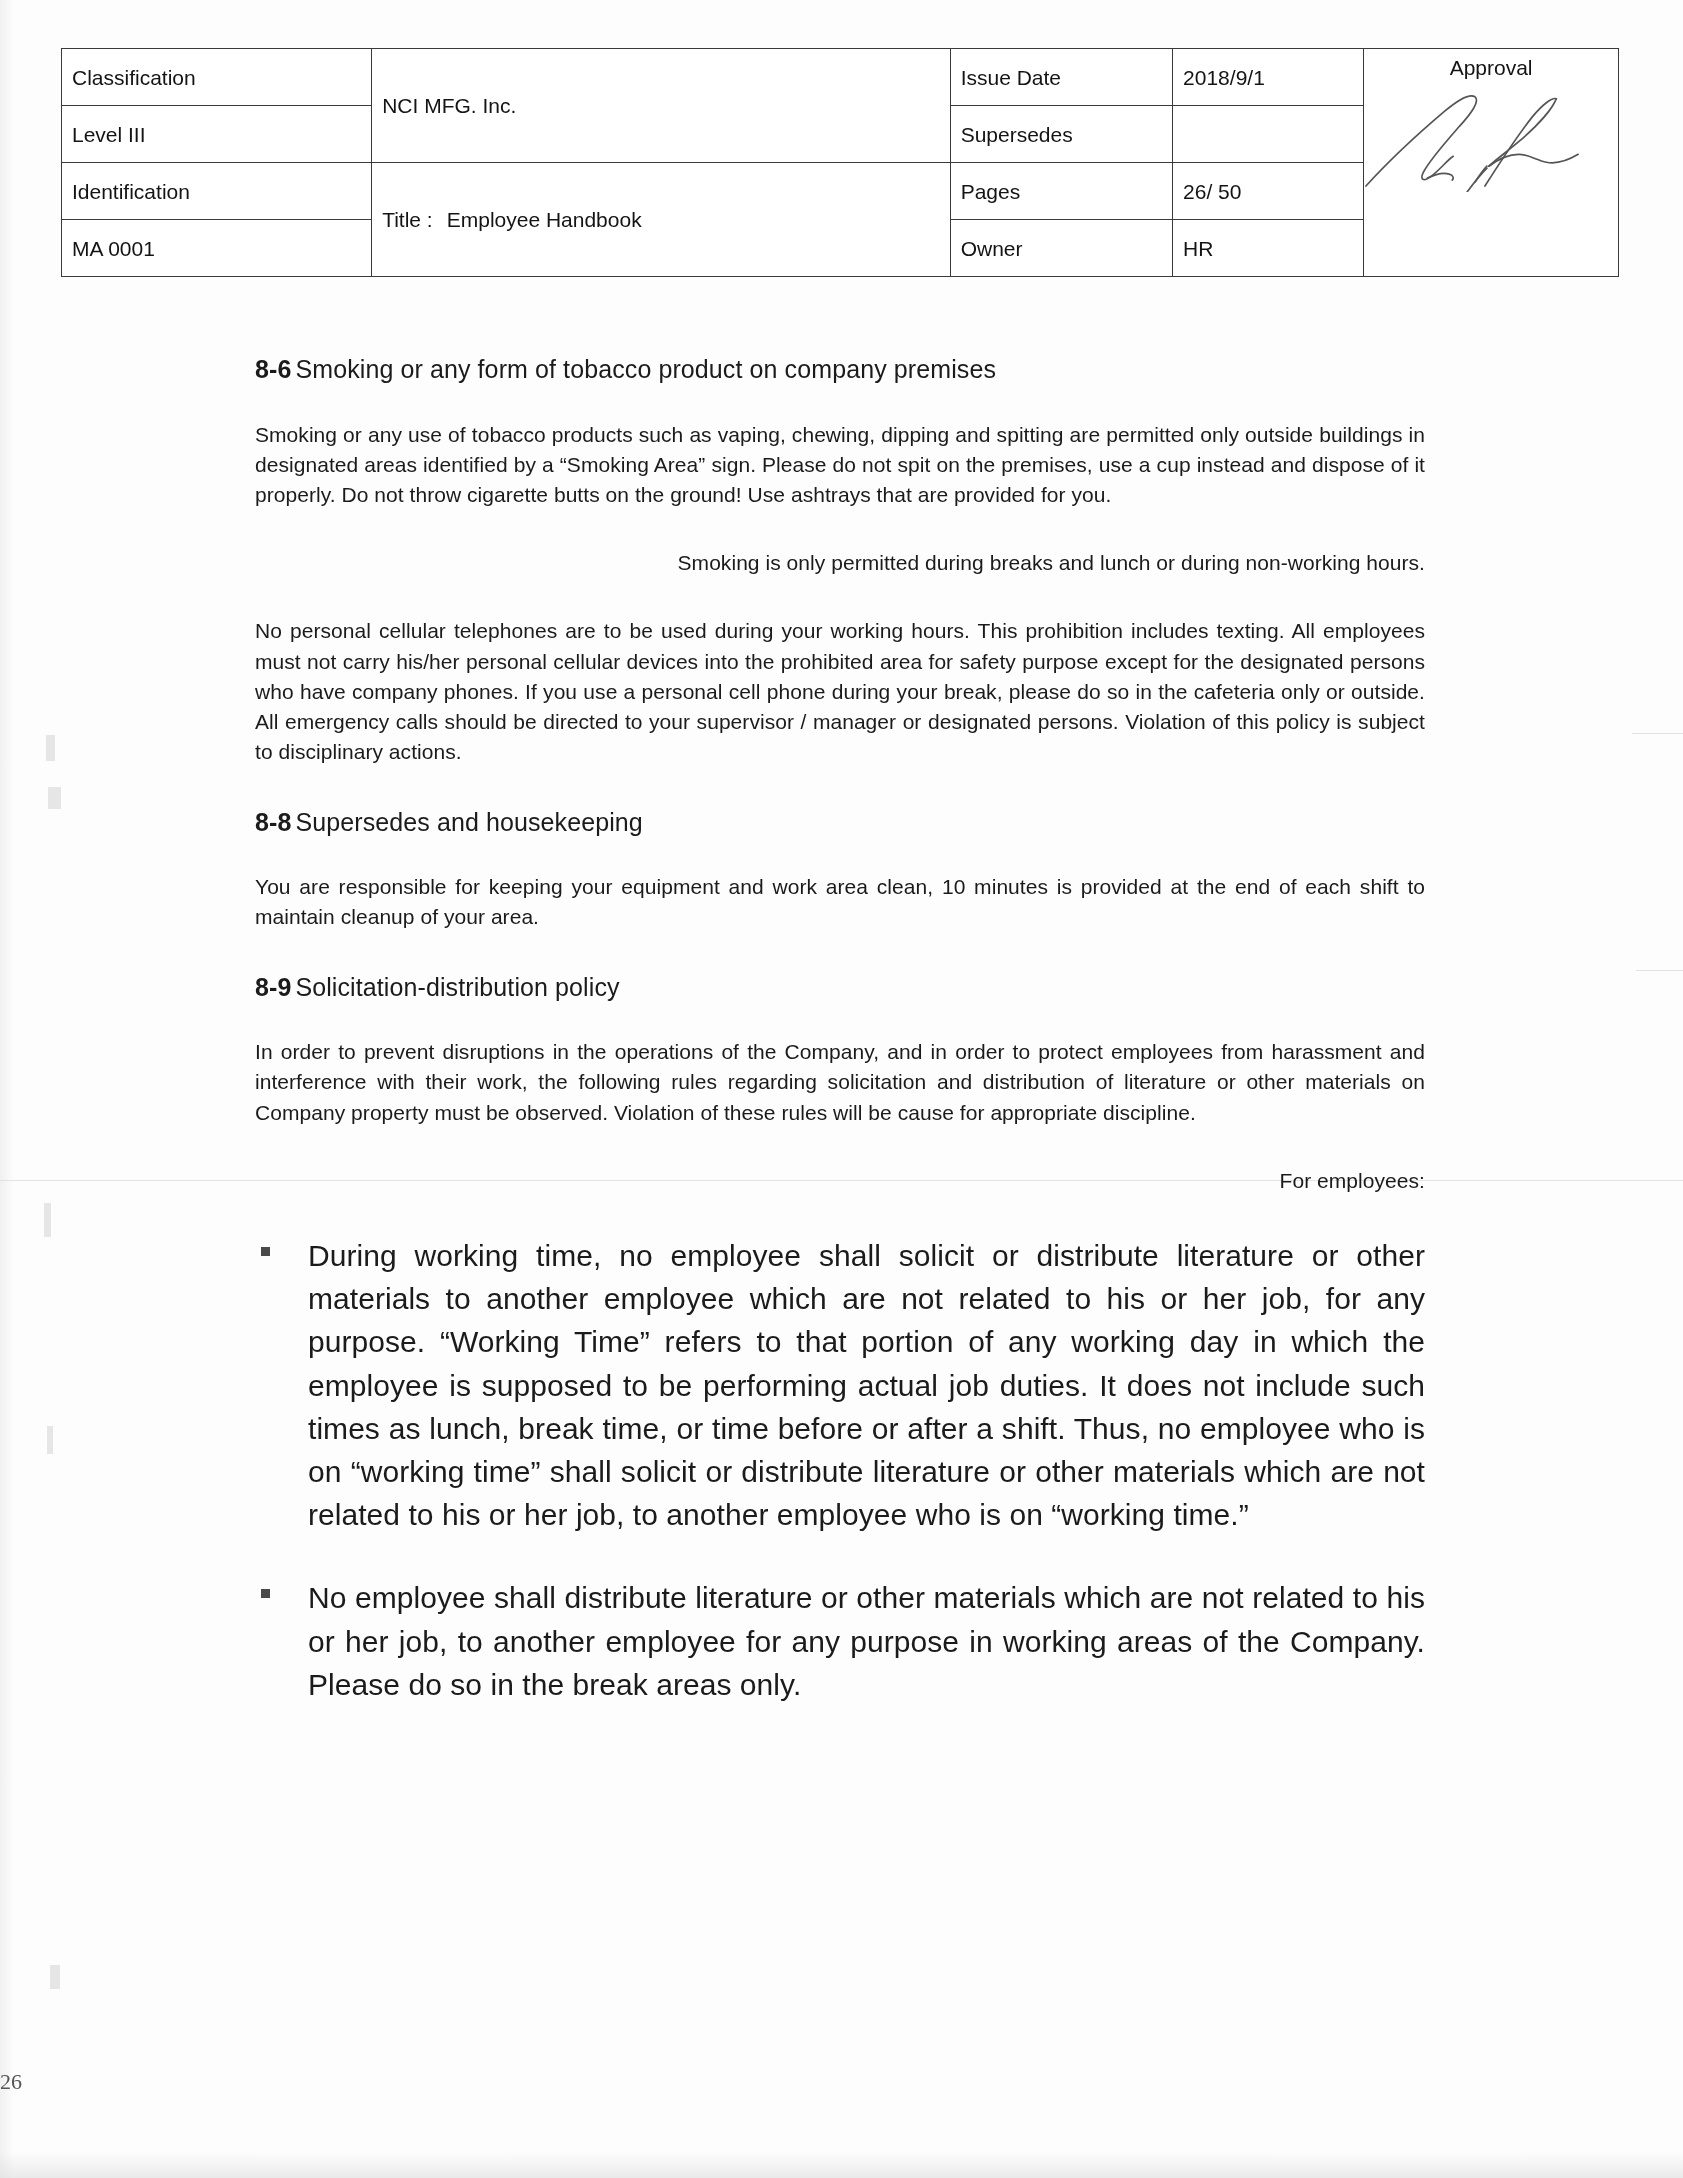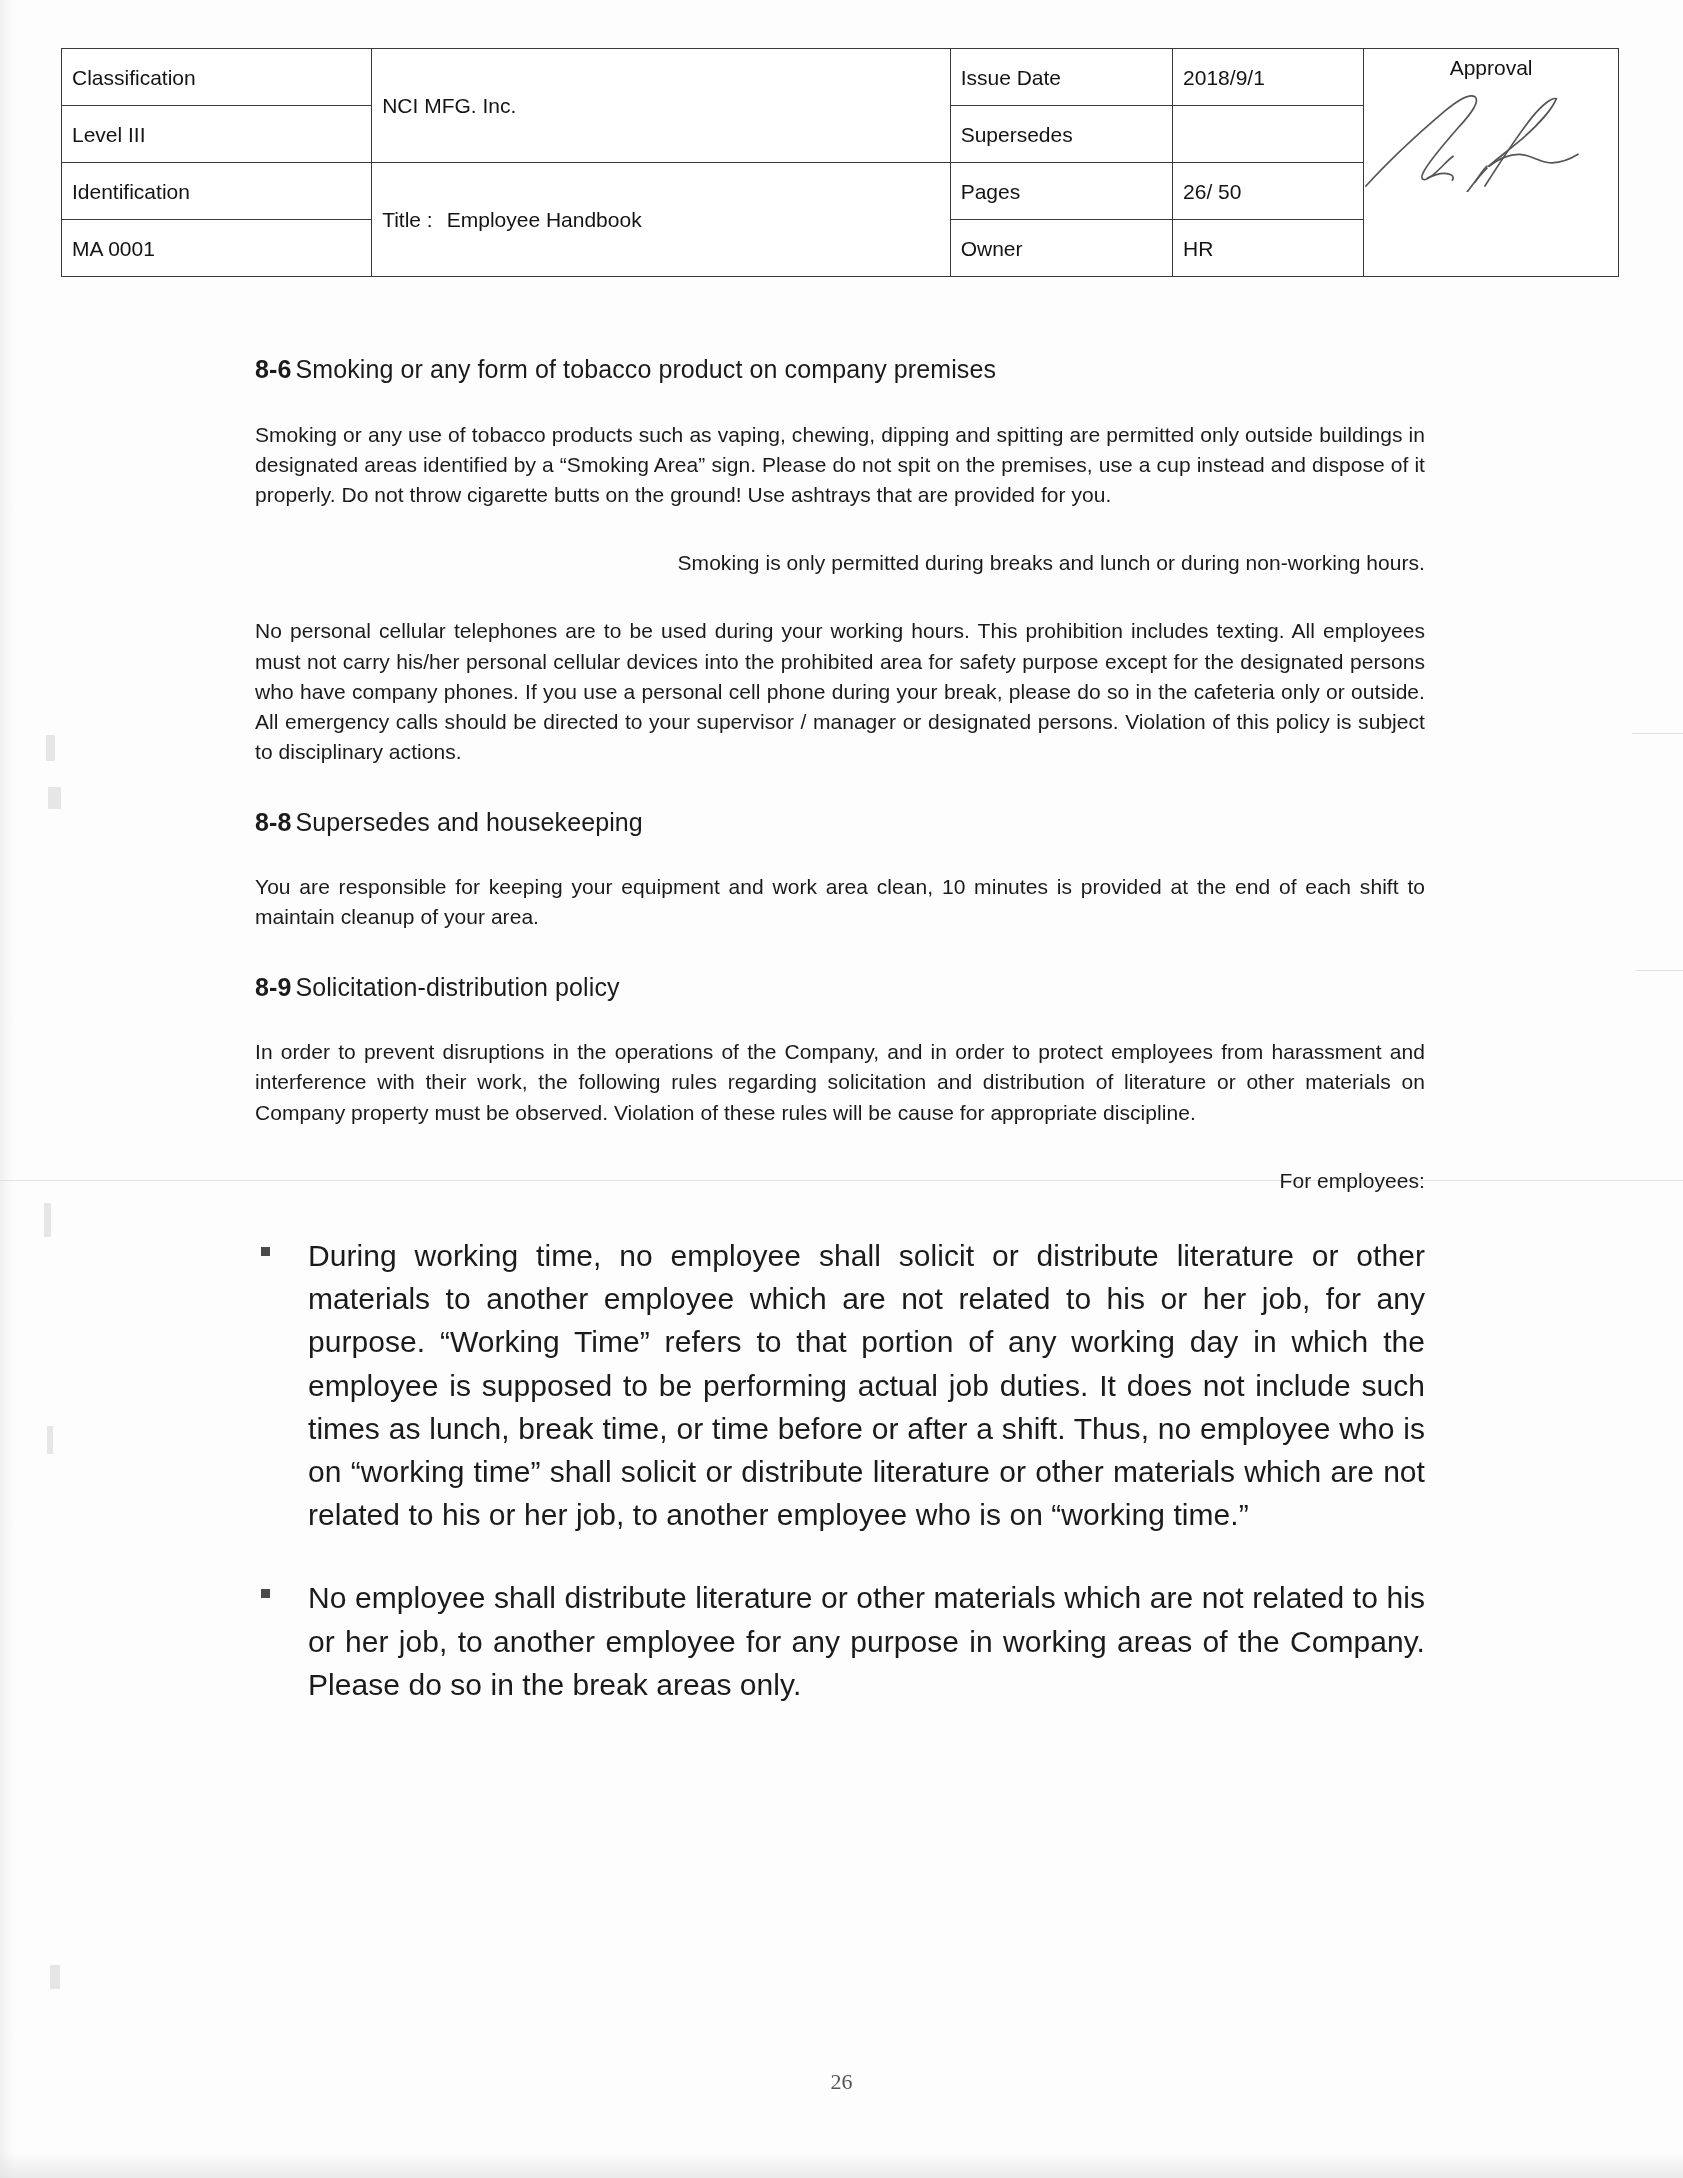--- a/index.html
+++ b/index.html
@@ -143,21 +143,20 @@
     width: 9px;
     height: 9px;
     background: #4a4a4a;
   }
 
   .page-number {
     position: absolute;
     left: 0;
     top: 2069px;
     width: 1683px;
-    text-align: center;
     font-family: "Liberation Serif", serif;
     font-size: 22px;
     color: #555555;
   }
 </style>
 </head>
 <body>
 
 <div class="page-scan">
   <div class="scan-edge-left"></div>

